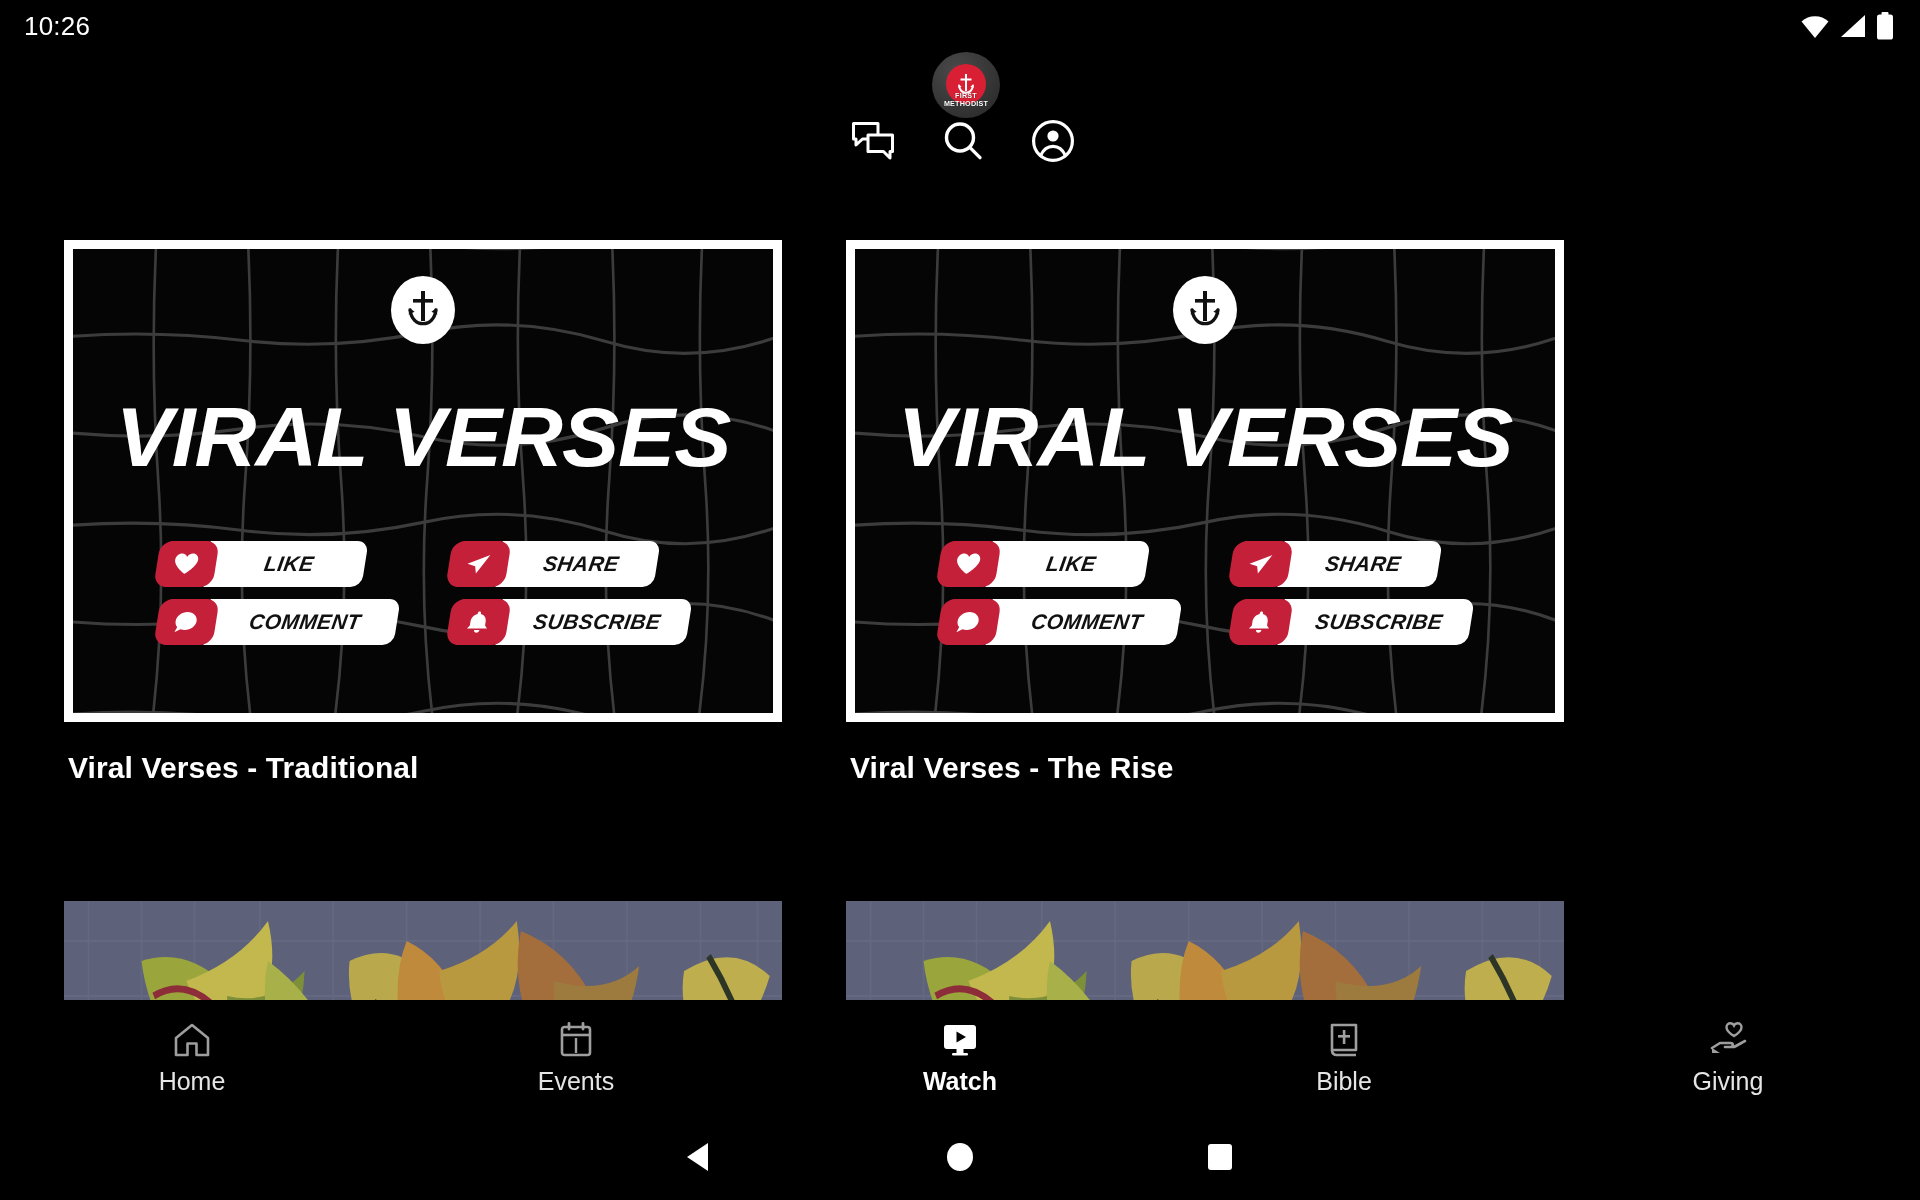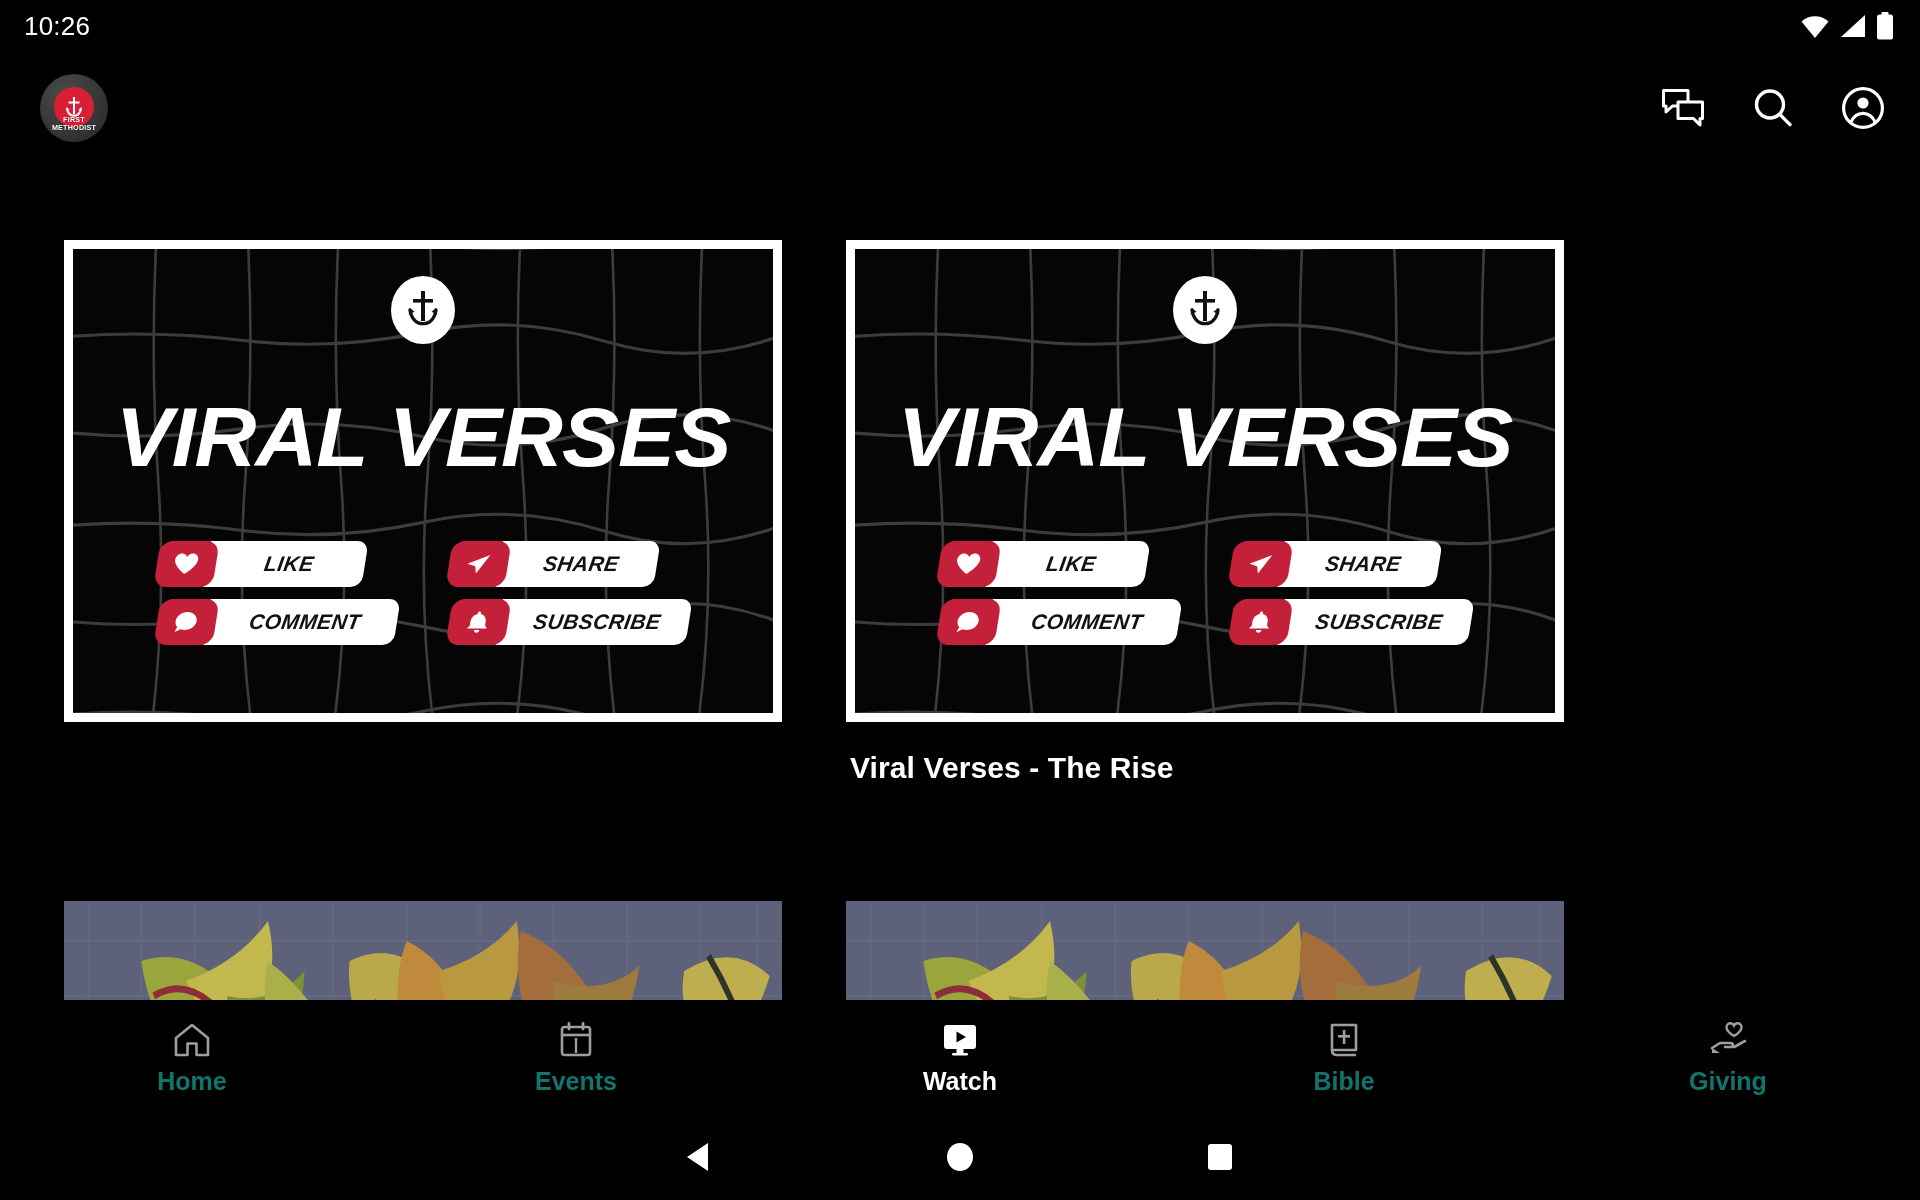--- a/index.html
+++ b/index.html
@@ -48,20 +48,21 @@
   .app-bar {
     position: absolute;
     top: 52px; left: 0;
     width: 1920px;
     height: 112px;
     display: flex;
     align-items: center;
     justify-content: space-between;
     padding: 0 28px 0 40px;
     z-index: 25;
+    flex-direction: column;
   }
   .app-logo {
     width: 68px;
     height: 68px;
     border-radius: 50%;
     background: radial-gradient(circle at 36% 30%, #4a4a4a 0%, #3a3a3a 45%, #262626 100%);
     display: flex;
     flex-direction: column;
     align-items: center;
     justify-content: center;
@@ -264,22 +265,22 @@
   }
   .nav-icon {
     height: 38px;
     display: flex;
     align-items: center;
     justify-content: center;
   }
   .nav-icon svg { display: block; }
   .nav-label {
     font-size: 25px;
-    font-weight: 700;
-    color: #0f766e;
+    font-weight: 400;
+    color: #e5e5e5;
     line-height: 1;
   }
   .nav-item.active .nav-label {
     color: #ffffff;
     font-weight: 700;
   }
 
   
   .system-nav {
     position: absolute;
@@ -449,20 +450,21 @@
                   <path d="M13 1.5 C13.9 1.5 14.6 2.2 14.6 3.1 L14.6 4 C18.2 4.8 20.6 7.9 20.6 11.6 L20.6 15.4 L23 18.6 L3 18.6 L5.4 15.4 L5.4 11.6 C5.4 7.9 7.8 4.8 11.4 4 L11.4 3.1 C11.4 2.2 12.1 1.5 13 1.5 Z" fill="#fff"></path>
                   <path d="M10.3 20 L15.7 20 C15.7 21.6 14.5 22.7 13 22.7 C11.5 22.7 10.3 21.6 10.3 20 Z" fill="#fff"></path>
                 </svg>
               </div>
               <div class="action-label wide">SUBSCRIBE</div>
             </div>
 
           </div>
         </div>
       </div>
+      <div class="video-caption">Viral Verses - Traditional</div>
     </div>
 
     <div class="video-card">
       <div class="thumb">
         <div class="thumb-inner">
 
           <div class="grid-net">
             <svg viewBox="0 0 880 500" preserveAspectRatio="none">
               <g stroke="#3c3c3c" stroke-width="3.2" fill="none">
                 <path d="M0 8 Q110 16 220 7 T440 9 T660 6 T880 12"></path>

